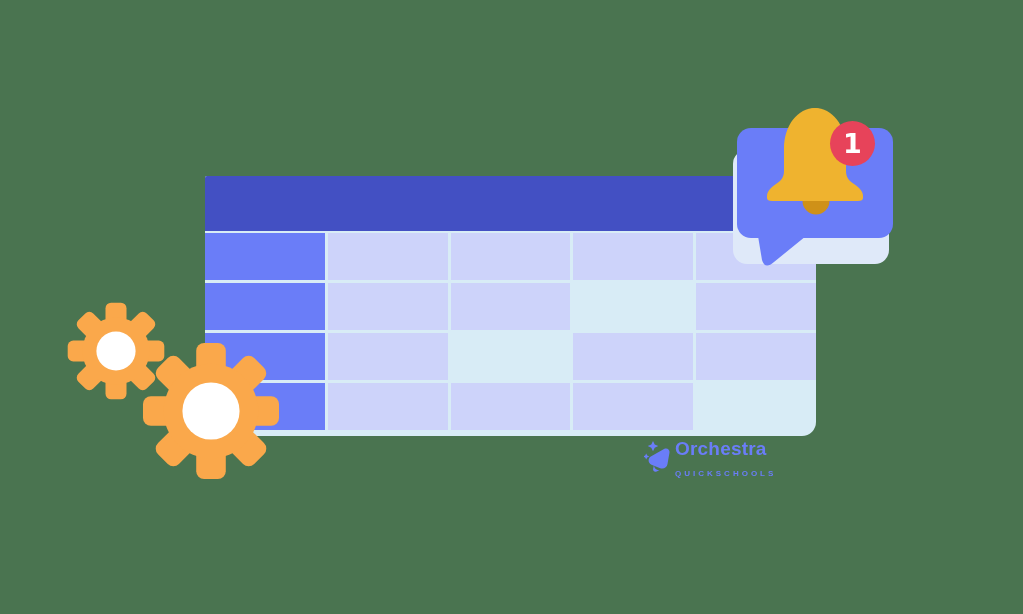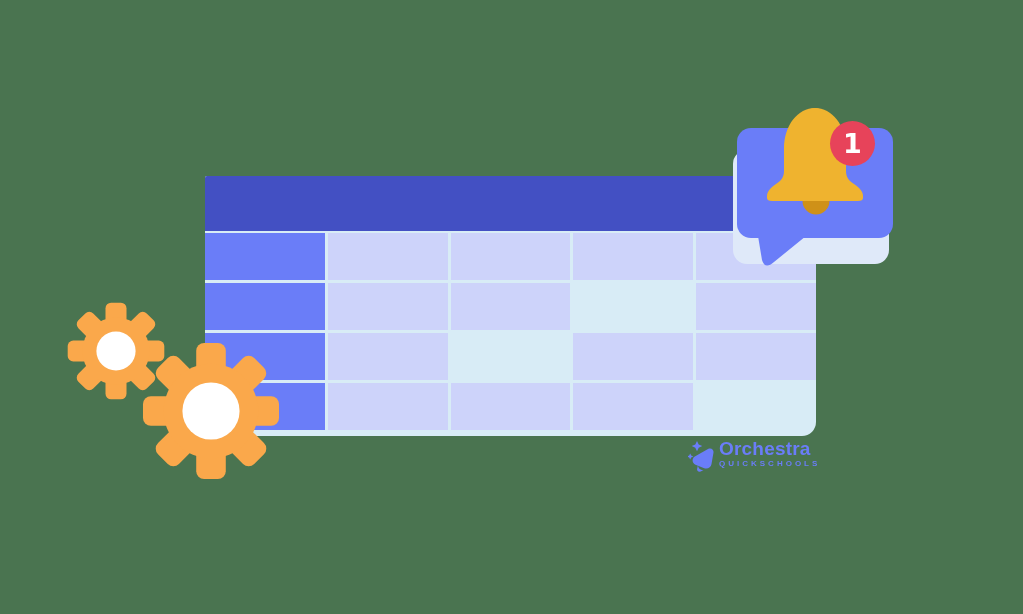--- a/index.html
+++ b/index.html
@@ -65,32 +65,32 @@
     width:45px;height:45px;border-radius:50%;
     background:var(--badge-red,#e7435a);
     display:flex;align-items:center;justify-content:center;
     color:var(--badge-text,#ffffff);
     font-size:27px;font-weight:800;
     font-family:"DejaVu Sans", sans-serif;
   }
 
   
   .logo{
-    position:absolute;left:688px;top:440px;
+    position:absolute;left:644px;top:440px;
     display:flex;align-items:flex-start;gap:3px;
     color:var(--logo-blue,#6a7df8);
   }
   .logo-mark{width:28px;height:32px;flex:0 0 auto;}
   .logo-mark path{fill:var(--logo-blue,#6a7df8);}
   .logo-text{display:flex;flex-direction:column;}
   .logo-brand{
     font-size:19px;font-weight:bold;line-height:18px;letter-spacing:.2px;
   }
   .logo-sub{
-    font-size:8px;font-weight:bold;letter-spacing:3px;line-height:10px;margin-top:1px;
+    font-size:8px;font-weight:bold;letter-spacing:3px;line-height:10px;margin-top:11px;
   }
 </style>
 </head>
 <body>
 
 <div class="scene" style="--background: #4a7450; --table-header: #4350c3; --row-header-cell: #6a7df8; --filled-cell: #cdd3fa; --table-background: #d8ecf6; --gear-orange: #faa84b; --gear-center: #ffffff; --bubble-blue: #6a7df8; --back-card: #dfe9f9; --bell-gold: #efb32f; --bell-clapper: #cf9118; --badge-red: #e7435a; --badge-text: #ffffff; --logo-blue: #6a7df8;">
 
   <div class="table-panel">
     <div class="table-header-row"></div>
     <div class="table-grid">

